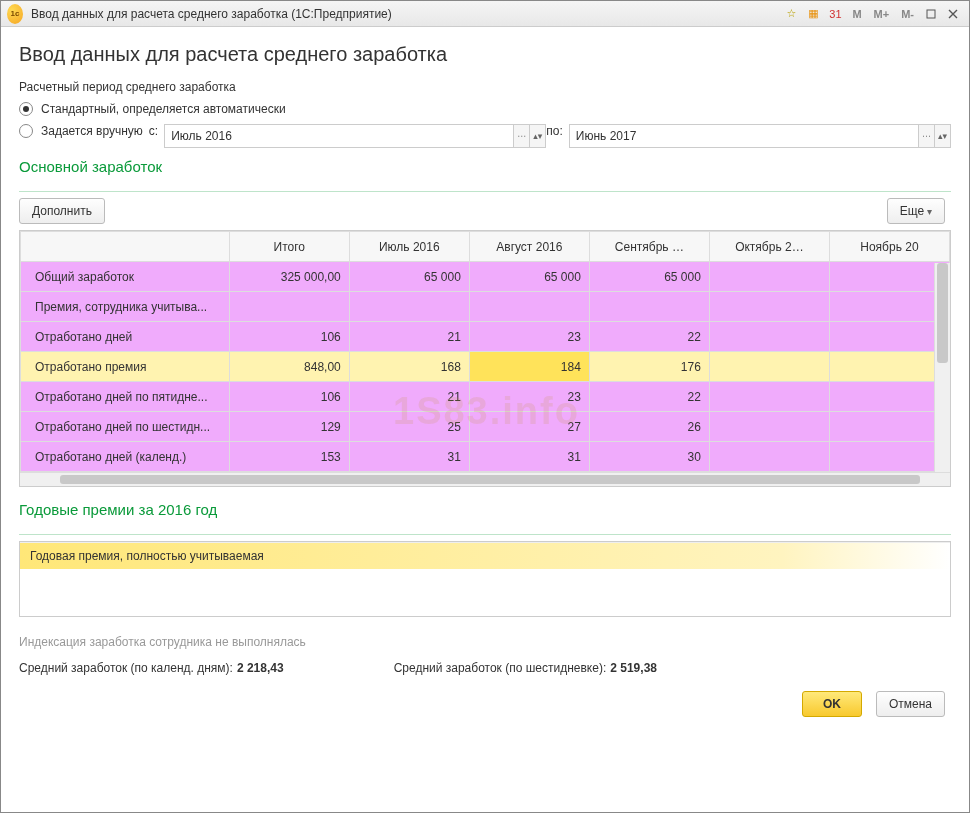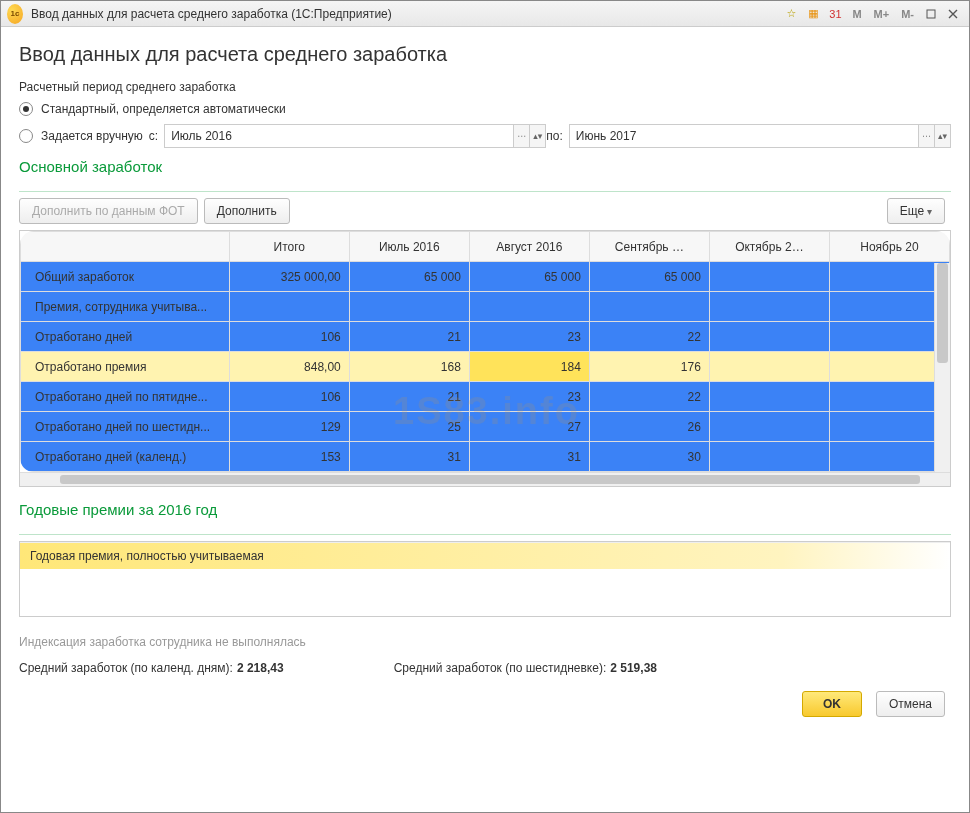--- a/index.html
+++ b/index.html
@@ -13,35 +13,35 @@
 .tb-btn.star { color:#b8a000; }
 .tb-btn.calc { color:#e8900a; }
 .tb-btn.cal { color:#d03030; }
 .tb-btn.min svg, .tb-btn.close svg { width:10px; height:10px; }
 .content { padding: 16px 18px 12px 18px; }
 h1 { font-size: 20px; font-weight: normal; color: #333; margin-bottom: 14px; }
 .section-label { color:#333; margin-bottom: 8px; }
 .radio-row { display:flex; align-items:center; margin-bottom: 8px; color:#333; }
 .radio { width:14px; height:14px; border:1px solid #888; border-radius:50%; margin-right:8px; display:flex; align-items:center; justify-content:center; background:#fff; }
 .radio.checked::after { content:""; width:6px; height:6px; border-radius:50%; background:#333; }
-.period-row { display:flex; align-items:center; margin-bottom: 10px; }
+.period-row { display:flex; align-items:flex-start; margin-bottom: 10px; }
 .period-row .lbl { margin: 0 6px; color:#333; }
 .date-field { flex:1; display:flex; height:24px; border:1px solid #ccc; background:#fff; }
 .date-field input { flex:1; border:none; outline:none; padding:0 6px; font-size:12px; background:transparent; color:#333; }
 .date-field .df-btns { display:flex; }
 .date-field .df-btn { width:16px; border-left:1px solid #ccc; background:#f5f5f5; display:flex; align-items:center; justify-content:center; cursor:pointer; color:#666; font-size:9px; }
 .green-head { color: #0a9a3a; font-size: 15px; margin: 6px 0 6px 0; border-bottom:1px solid #0a9a3a44; padding-bottom:16px; }
 .toolbar { display:flex; align-items:center; margin-bottom:6px; }
 .btn { height:26px; border:1px solid #bbb; background:linear-gradient(#fefefe,#eee); padding:0 12px; font-size:12px; color:#333; cursor:pointer; border-radius:3px; margin-right:6px; }
 .btn.disabled { color:#aaa; cursor:default; }
 .btn.dd::after { content:" ▾"; color:#666; font-size:10px; }
 .table-wrap { border:1px solid #ccc; position:relative; }
-.table-scroll { overflow:hidden;border-radius:14px; }
+.table-scroll { overflow:hidden; }
 table { border-collapse:collapse; width:100%; table-layout:fixed; }
-th, td { border:1px solid #ddd; padding:6px 8px; height:30px; font-weight:normal; color:#333; background:#3b82f6; }
+th, td { border:1px solid #ddd; padding:6px 8px; height:30px; font-weight:normal; color:#333; background:#f0abfc; }
 th { background:#f7f7f7; text-align:center; }
 td.num { text-align:right; }
 td.label { text-align:left; padding-left:14px; white-space:nowrap; overflow:hidden; text-overflow:ellipsis; }
 tr.hl td { background:#fff3b0; }
 tr.hl td.sel { background:#ffe35a; }
 .col-row { width:200px; }
 .col-m { width:115px; }
 .vscroll { position:absolute; right:0; top:32px; bottom:8px; width:16px; background:#f0f0f0; border-left:1px solid #ddd; }
 .vscroll .thumb { position:absolute; left:2px; right:2px; top:0; height:100px; background:#c8c8c8; border-radius:3px; }
 .hscroll { height:14px; background:#f0f0f0; border-top:1px solid #ddd; position:relative; }
@@ -109,21 +109,20 @@
       <div class="df-btns">
         <span class="df-btn">⋯</span>
         <span class="df-btn">▴▾</span>
       </div>
     </div>
   </div>
 
   <div class="green-head">Основной заработок</div>
 
   <div class="toolbar">
-    <button class="btn disabled">Дополнить по данным ФОТ</button>
     <button class="btn">Дополнить</button>
     <span style="flex:1"></span>
     <button class="btn dd">Еще</button>
   </div>
 
   <div class="table-wrap">
     <div class="table-scroll">
       <table>
         <thead>
             <tr id="thead-row">

